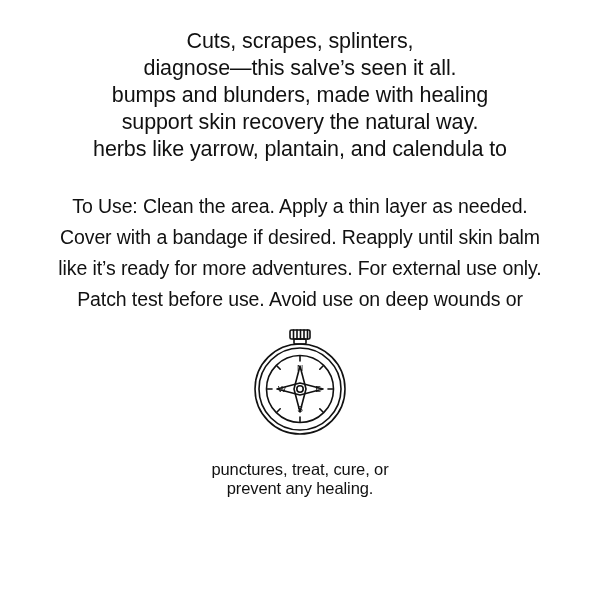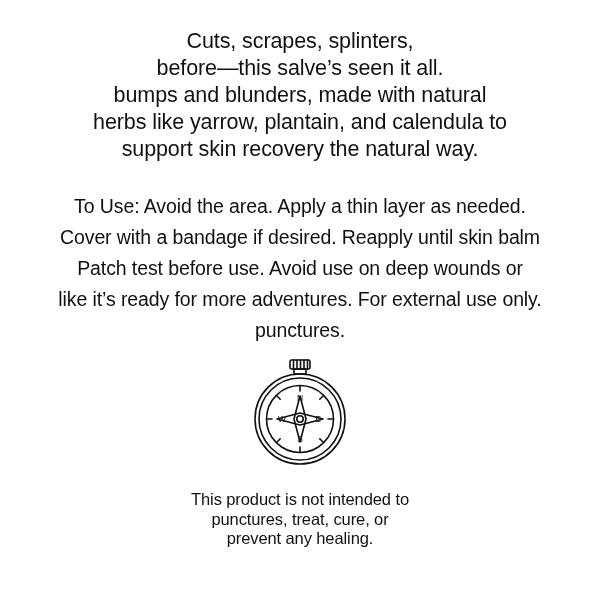--- a/index.html
+++ b/index.html
@@ -65,32 +65,31 @@
     white-space: nowrap;
   }
 </style>
 </head>
 <body>
 
 <div class="page">
 
   <div class="block-description">
     <span class="line">Cuts, scrapes, splinters,</span>
-    <span class="line">before—this salve’s seen it all.</span>
-    <span class="line">bumps and blunders, made with natural</span>
+    <span class="line">diagnose—this salve’s seen it all.</span>
+    <span class="line">bumps and blunders, made with healing</span>
+    <span class="line">support skin recovery the natural way.</span>
     <span class="line">herbs like yarrow, plantain, and calendula to</span>
-    <span class="line">support skin recovery the natural way.</span>
   </div>
 
   <div class="block-usage">
-    <span class="line">To Use: Avoid the area. Apply a thin layer as needed.</span>
+    <span class="line">To Use: Clean the area. Apply a thin layer as needed.</span>
     <span class="line">Cover with a bandage if desired. Reapply until skin balm</span>
+    <span class="line">like it’s ready for more adventures. For external use only.</span>
     <span class="line">Patch test before use. Avoid use on deep wounds or</span>
-    <span class="line">like it’s ready for more adventures. For external use only.</span>
-    <span class="line">punctures.</span>
   </div>
 
   <div class="compass-wrap">
     <svg width="112" height="115" viewBox="0 0 112 115">
       <g fill="none" stroke="#111111" stroke-width="1.6" stroke-linecap="round" stroke-linejoin="round">
 
         <rect x="46" y="5" width="20" height="9" rx="1.5"></rect>
         <line x1="49.5" y1="5" x2="49.5" y2="14"></line>
         <line x1="53" y1="5" x2="53" y2="14"></line>
         <line x1="56.5" y1="5" x2="56.5" y2="14"></line>
@@ -119,18 +118,17 @@
       <g fill="#111111" font-family="'Liberation Sans', sans-serif" font-size="8.5" text-anchor="middle">
         <text x="56" y="46">N</text>
         <text x="74" y="67">E</text>
         <text x="56" y="87">S</text>
         <text x="38" y="67">W</text>
       </g>
     </svg>
   </div>
 
   <div class="block-disclaimer">
-    <span class="line">This product is not intended to</span>
     <span class="line">punctures, treat, cure, or</span>
     <span class="line">prevent any healing.</span>
   </div>
 
 </div>
 
 </body></html>

